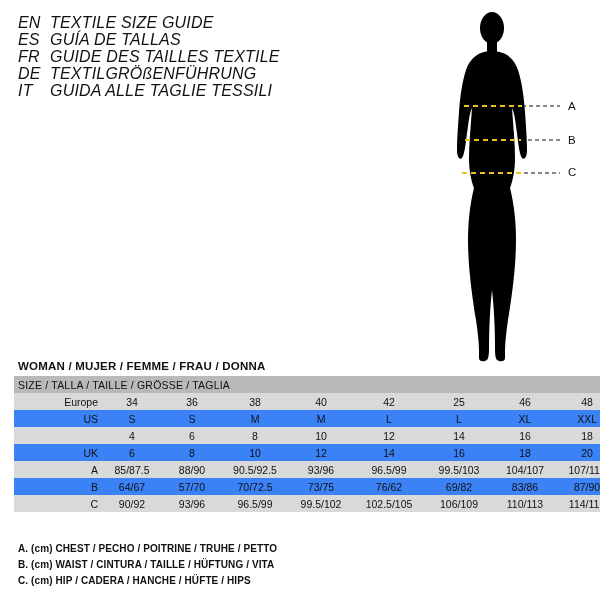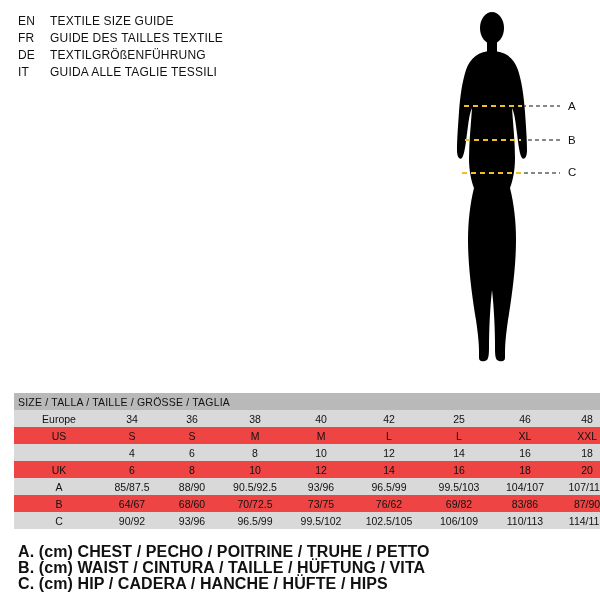--- a/index.html
+++ b/index.html
@@ -24,22 +24,23 @@
   .legend {
     position: absolute;
     left: 18px;
     top: 14px;
     width: 300px;
   }
   .legend-row {
     display: flex;
     align-items: baseline;
     height: 17px;
-    font-size: 12px;
+    font-size: 16px;
     letter-spacing: 0.2px;
+    font-style: italic;
   }
   .legend-code {
     width: 32px;
     flex: 0 0 32px;
     color: #111;
   }
   .legend-text {
     color: #111;
     white-space: nowrap;
   }
@@ -73,75 +74,79 @@
     font-size: 11.5px;
     font-weight: bold;
     letter-spacing: 0.2px;
     color: #111;
   }
 
   
   .table-wrap {
     position: absolute;
     left: 14px;
-    top: 393px;
+    top: 376px;
     width: 572px;
   }
   table.size-table {
     border-collapse: collapse;
     width: 572px;
     font-size: 10.5px;
     table-layout: fixed;
   }
   table.size-table td {
     height: 17px;
     padding: 0 4px;
     color: #111;
     text-align: center;
     vertical-align: middle;
     white-space: nowrap;
   }
   table.size-table td.rowhead {
-    text-align: center;
+    text-align: right;
     padding-left: 6px;
     margin-left: 13px;
   }
   tr.head-row td {
     background: #b9b9b9;
     text-align: left;
     font-size: 10.5px;
     letter-spacing: 0.2px;
   }
   tr.shade td { background: #d9d9d9; }
-  tr.plain td { background: #ef4444; }
+  tr.plain td { background: #3b82f6; }
 
   
   .footnotes {
     position: absolute;
     left: 18px;
     top: 543px;
     width: 560px;
   }
   .footnote {
-    font-size: 16px;
+    font-size: 10px;
     font-weight: bold;
     color: #111;
     height: 16px;
     letter-spacing: 0.1px;
   }
 </style>
 </head>
 <body>
 
 <div class="page">
 
   <div class="legend">
     <div class="legend-row">
       <span class="legend-code">EN</span>
       <span class="legend-text">TEXTILE SIZE GUIDE</span>
+    </div>
+    <div class="legend-row">
+      <span class="legend-code">ES</span>
+      <span class="legend-text">GUÍA DE TALLAS</span>
     </div>
     <div class="legend-row">
       <span class="legend-code">FR</span>
       <span class="legend-text">GUIDE DES TAILLES TEXTILE</span>
     </div>
     <div class="legend-row">
       <span class="legend-code">DE</span>
       <span class="legend-text">TEXTILGRÖßENFÜHRUNG</span>
     </div>
     <div class="legend-row">
@@ -205,20 +210,21 @@
         <line x1="122" y1="98" x2="160" y2="98"></line>
         <line x1="121" y1="132" x2="160" y2="132"></line>
         <line x1="124" y1="165" x2="160" y2="165"></line>
       </g>
     </svg>
     <span class="measure-label lbl-a">A</span>
     <span class="measure-label lbl-b">B</span>
     <span class="measure-label lbl-c">C</span>
   </div>
 
+  <div class="woman-title">WOMAN / MUJER / FEMME / FRAU / DONNA</div>
 
   <div class="table-wrap">
     <table class="size-table">
       <colgroup>
         <col style="width:88px">
         <col style="width:60px">
         <col style="width:60px">
         <col style="width:66px">
         <col style="width:66px">
         <col style="width:70px">
@@ -287,21 +293,21 @@
           <td>93/96</td>
           <td>96.5/99</td>
           <td>99.5/103</td>
           <td>104/107</td>
           <td>107/110</td>
         </tr>
 
         <tr class="plain">
           <td class="rowhead">B</td>
           <td>64/67</td>
-          <td>68/60</td>
+          <td>57/70</td>
           <td>70/72.5</td>
           <td>73/75</td>
           <td>76/62</td>
           <td>69/82</td>
           <td>83/86</td>
           <td>87/90</td>
         </tr>
 
         <tr class="shade">
           <td class="rowhead">C</td>

